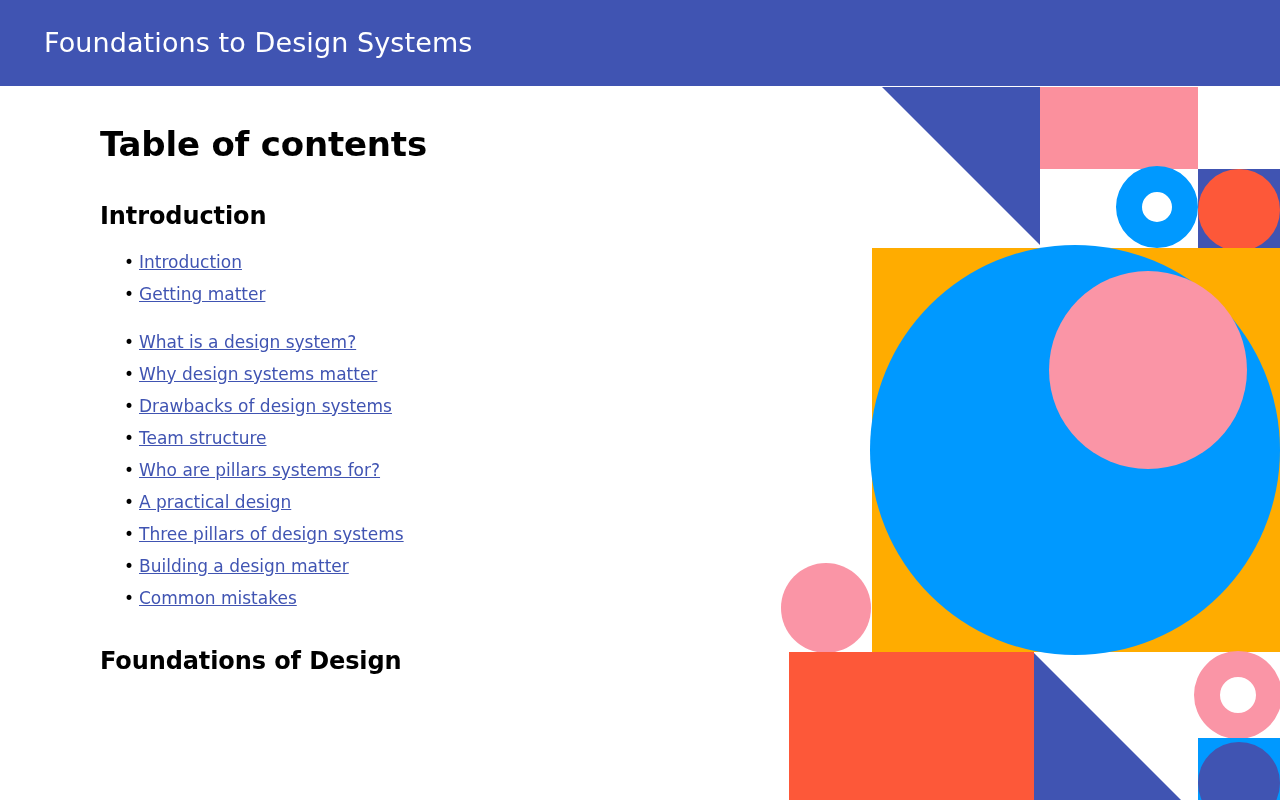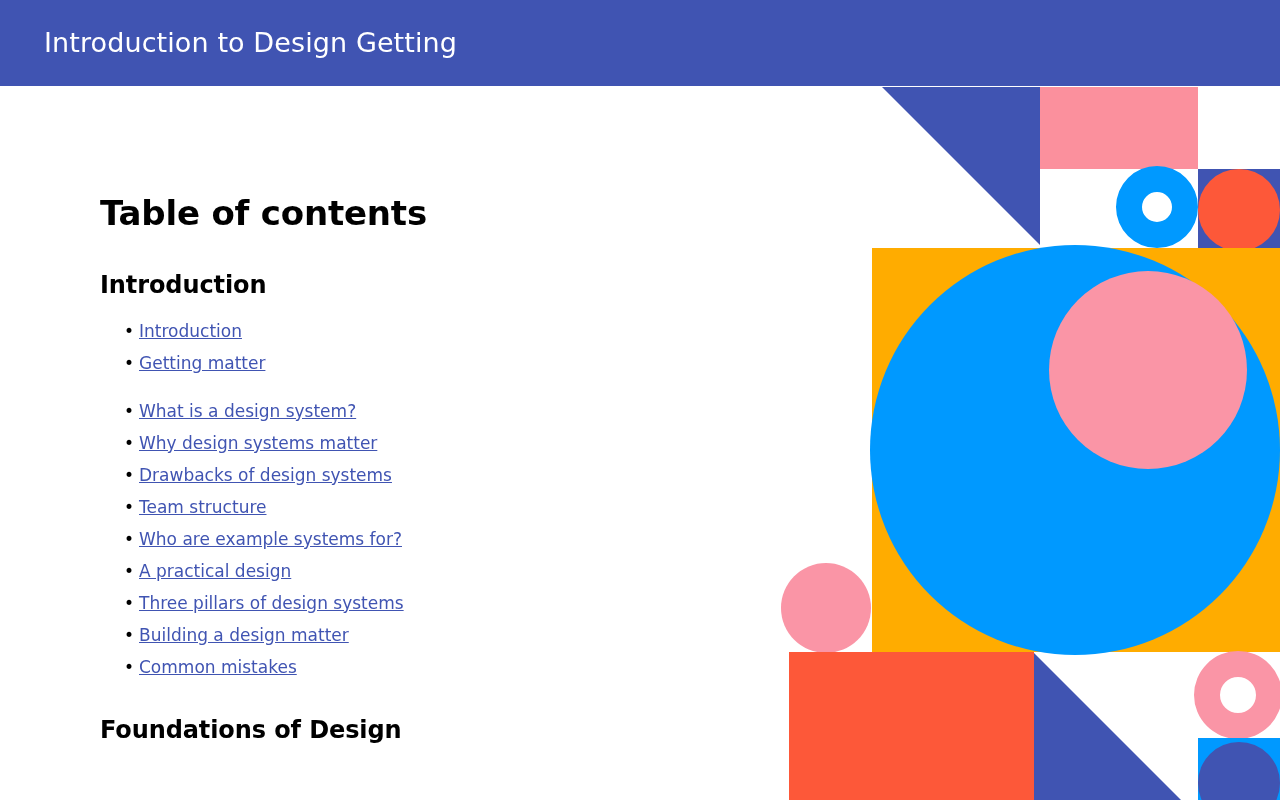--- a/index.html
+++ b/index.html
@@ -65,21 +65,21 @@
     padding: 0 0 0 100px;
     overflow: hidden;
     background: transparent;
   }
 
   .toc-title {
     font-size: 34px;
     font-weight: bold;
     color: #000000;
     margin: 0;
-    padding-top: 106px;
+    padding-top: 37px;
     line-height: 1.25;
     letter-spacing: -0.2px;
   }
 
   .section-heading {
     font-size: 24px;
     font-weight: bold;
     color: #000000;
     margin: 0;
     padding-top: 32px;
@@ -117,21 +117,21 @@
     text-decoration-color: #4054B2;
     font-size: 17px;
     cursor: pointer;
   }
   .toc-list.group-2 { padding-top: 16px; }
 </style>
 </head>
 <body>
 
 <div class="app-header">
-  <div class="header-title">Introduction to Design Getting</div>
+  <div class="header-title">Foundations to Design Systems</div>
 </div>
 
 <div class="art-panel">
   <svg width="500" height="714" viewBox="0 0 500 714" xmlns="http://www.w3.org/2000/svg">
     <defs>
       <clipPath id="clip-donut-blue">
         <path d="M 300 41 m -83,0 a 83,83 0 1,0 166,0 a 83,83 0 1,0 -166,0 Z M 300 41 m -26,0 a 26,26 0 1,1 52,0 a 26,26 0 1,1 -52,0 Z" clip-rule="evenodd"></path>
       </clipPath>
     </defs>
 
@@ -193,21 +193,21 @@
     <li>
       <a class="toc-link" href="#">Why design systems matter</a>
     </li>
     <li>
       <a class="toc-link" href="#">Drawbacks of design systems</a>
     </li>
     <li>
       <a class="toc-link" href="#">Team structure</a>
     </li>
     <li>
-      <a class="toc-link" href="#">Who are example systems for?</a>
+      <a class="toc-link" href="#">Who are pillars systems for?</a>
     </li>
     <li>
       <a class="toc-link" href="#">A practical design</a>
     </li>
     <li>
       <a class="toc-link" href="#">Three pillars of design systems</a>
     </li>
     <li>
       <a class="toc-link" href="#">Building a design matter</a>
     </li>

